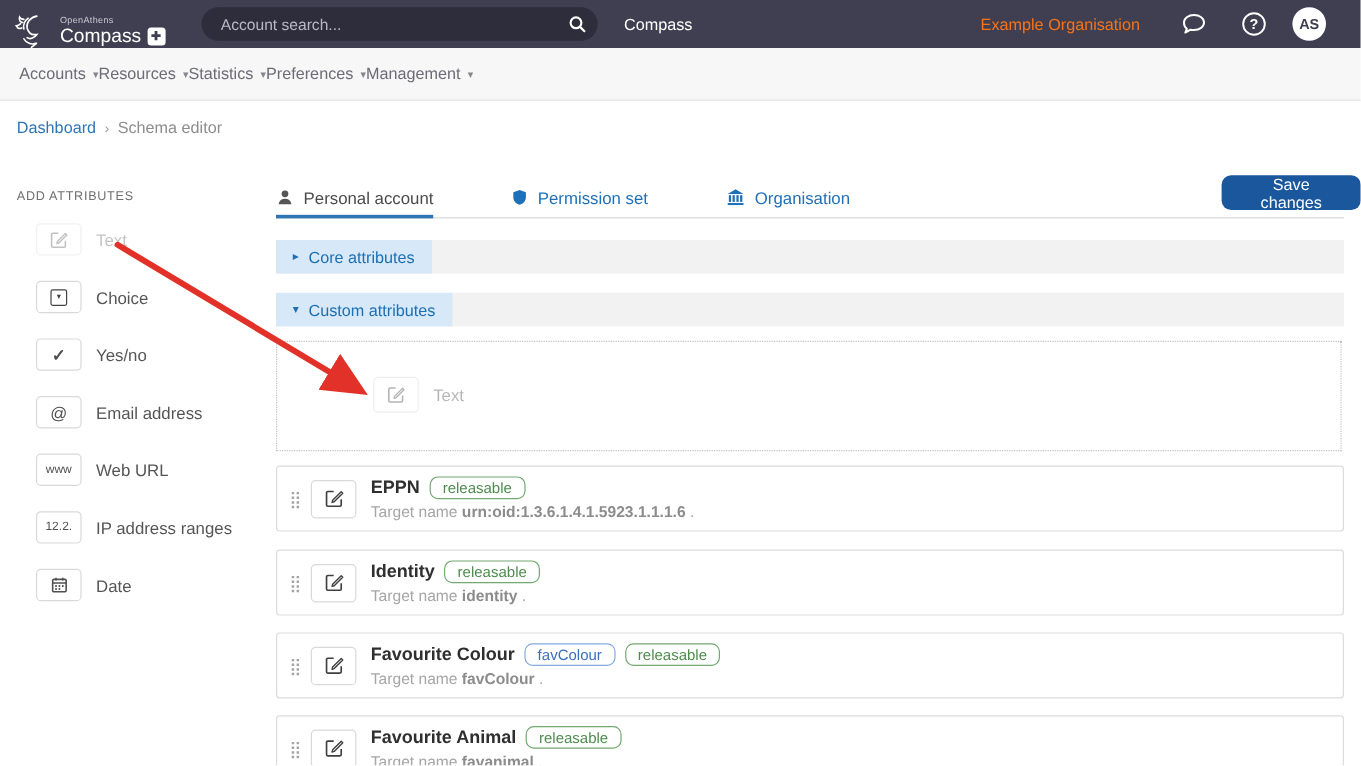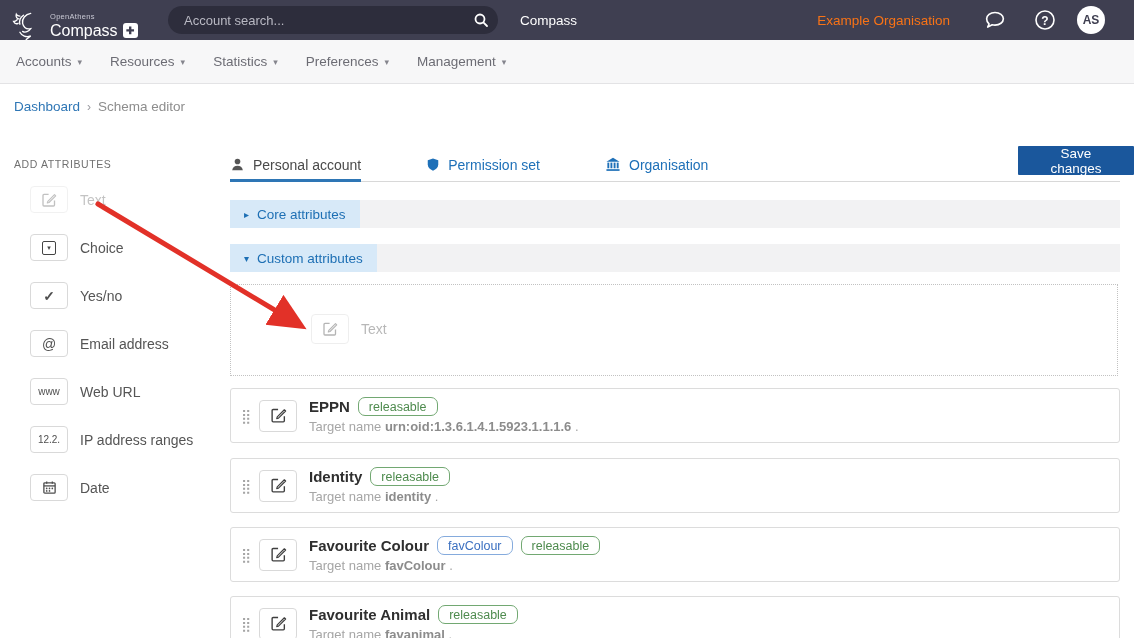--- a/index.html
+++ b/index.html
@@ -21,21 +21,21 @@
   .searchpill input::placeholder { color:#b9b9c3; }
   .searchbtn { width:34px; height:28px; display:flex; align-items:center; justify-content:center; background:transparent; border:none; cursor:pointer; color:#fff; }
   .advanced { position:absolute; left:520px; top:0; height:40px; display:flex; align-items:center; color:#fff; font-size:13.5px; cursor:pointer; }
   .orgname { position:absolute; right:184px; top:0; height:40px; display:flex; align-items:center; color:#f97316; font-size:13.5px; }
   .hicon { position:absolute; top:9px; width:22px; height:22px; color:#fff; cursor:pointer; }
   .hicon.chat { left:984px; }
   .hicon.help { left:1034px; }
   .avatar { position:absolute; left:1077px; top:6px; width:28px; height:28px; border-radius:50%; background:#fff; color:#3f3f51; font-size:12px; font-weight:bold; display:flex; align-items:center; justify-content:center; cursor:pointer; }
 
   
-  .mainnav { position:absolute; left:0; top:40px; width:1134px; height:44px; background:#f7f7f8; border-bottom:1px solid #e3e3e5; display:flex; align-items:center; padding-left:16px; gap:28px; }
+  .mainnav { position:absolute; left:0; top:40px; width:1134px; height:44px; background:#f7f7f8; border-bottom:1px solid #e3e3e5; display:flex; align-items:center; padding-left:16px; }
   .navitem { display:flex; align-items:center; font-size:13.5px; color:#6c6c74; cursor:pointer; }
   .navitem .caret { font-size:9px; color:#85858d; margin-left:6px; }
 
   
   .breadcrumb { position:absolute; left:14px; top:99px; font-size:13.5px; display:flex; align-items:center; gap:7px; }
   .bc-link { color:#2e76b5; text-decoration:none; cursor:pointer; }
   .bc-sep { color:#9a9aa0; font-size:12px; }
   .bc-cur { color:#8d8d8d; }
 
   
@@ -49,21 +49,21 @@
   .iconbox .chk { font-size:14px; font-weight:bold; }
   .choice-sq { width:14px; height:14px; border:1.4px solid #444; border-radius:2px; display:flex; align-items:center; justify-content:center; font-size:7px; color:#444; line-height:1; }
   .side-label { margin-left:12px; font-size:14px; color:#555; }
 
   
   .tabsrow { position:absolute; left:230px; top:148px; width:890px; height:34px; border-bottom:1px solid #d8d8d8; display:flex; gap:65px; }
   .tab { position:relative; display:flex; align-items:center; gap:8px; font-size:14px; color:#1e70b8; cursor:pointer; }
   .tab.active { color:#4a4a4a; }
   .tab.active::after { content:""; position:absolute; left:0; right:0; bottom:-1px; height:3px; background:#2e76b5; }
   .tab .ticon { display:flex; }
-  .savebtn { position:absolute; left:1018px; top:146px; height:29px; padding:0 18px; background:#1a579c; border:none; border-radius:1px; color:#fff; font-size:13.5px; font-family:"Liberation Sans", sans-serif; cursor:pointer; }
+  .savebtn { position:absolute; left:1018px; top:146px; height:29px; padding:0 18px; background:#1a579c; border:none; border-radius:8px; color:#fff; font-size:13.5px; font-family:"Liberation Sans", sans-serif; cursor:pointer; }
 
   
   .secrow { position:absolute; left:230px; width:890px; height:28px; background:#f2f2f3; }
   .secrow.core { top:200px; } .secrow.custom { top:244px; }
   .chip { display:inline-flex; align-items:center; height:28px; padding:0 14px; background:#d7e9f8; color:#1d6fb4; font-size:13.5px; cursor:pointer; }
   .chip .tri { font-size:10px; margin-right:8px; }
 
   
   .dropzone { position:absolute; left:230px; top:284px; width:888px; height:92px; border:1px dotted #c2c2c2; }
   .dz-ghost { position:absolute; left:80px; top:29px; display:flex; align-items:center; opacity:.42; }

